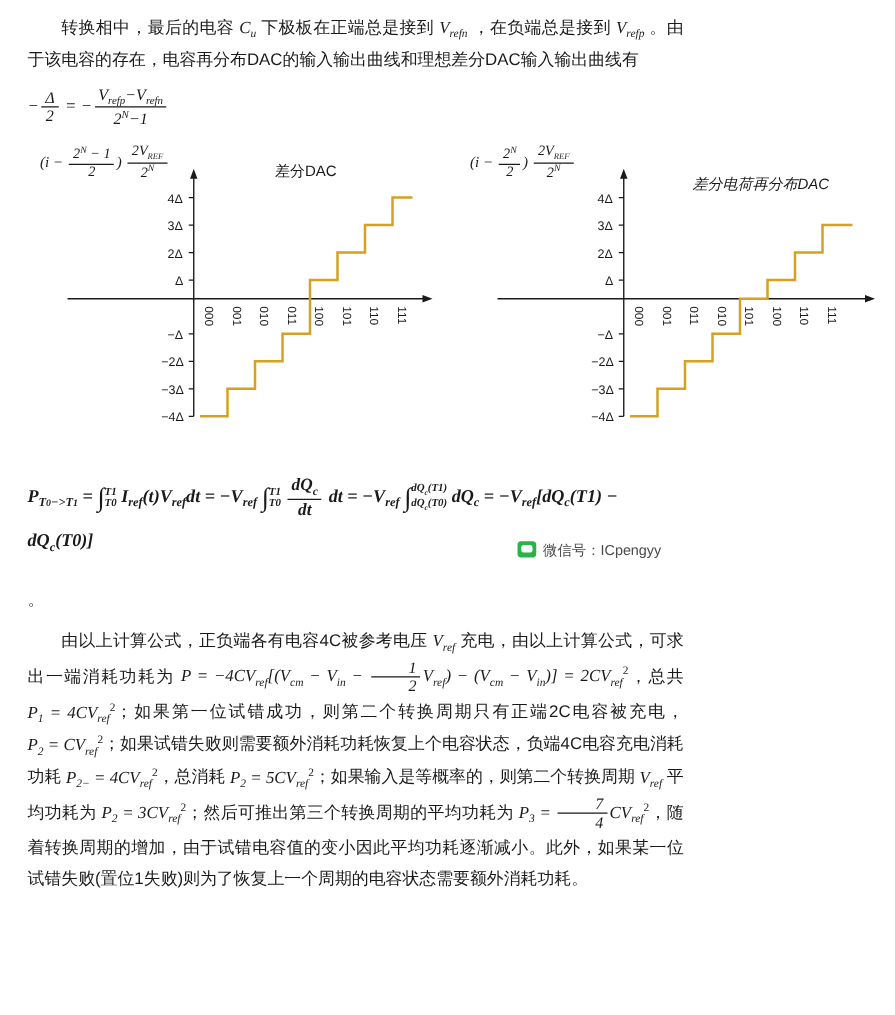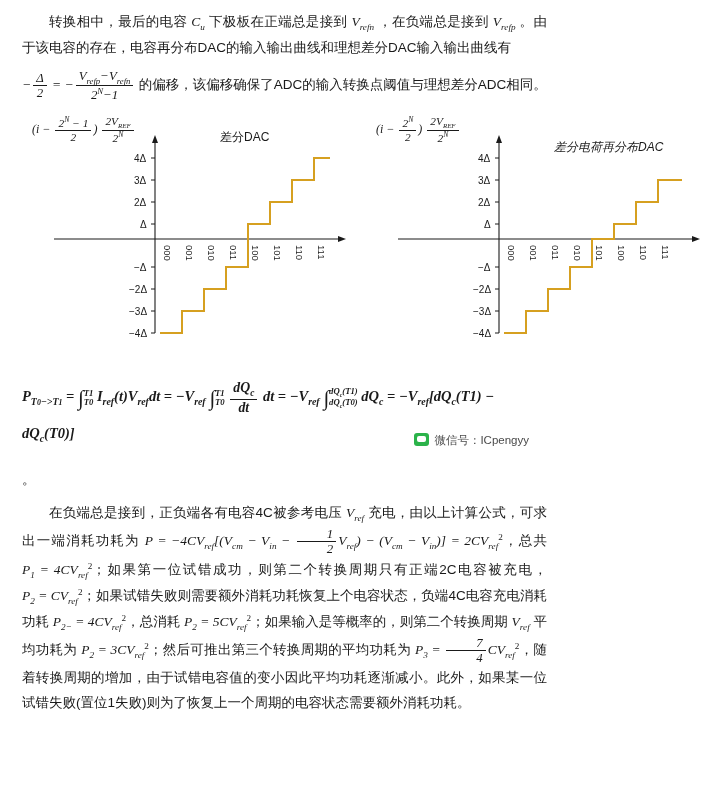--- a/index.html
+++ b/index.html
@@ -152,21 +152,20 @@
     <span class="math"><span>V</span><sub>refp</sub></span>
     <span>。由于该电容的存在，电容再分布DAC的输入输出曲线和理想差分DAC输入输出曲线有</span>
   </p>
 
   <p class="para noind">
     <span class="math">
       <span>−</span><span class="frac"><span class="num">Δ</span><span class="den">2</span></span>
       <span>=</span>
       <span>−</span><span class="frac"><span class="num"><span>V</span><sub>refp</sub><span>−</span><span>V</span><sub>refn</sub></span><span class="den"><span>2</span><sup>N</sup><span>−1</span></span></span>
     </span>
-    <span>的偏移，该偏移确保了ADC的输入转换点阈值与理想差分ADC相同。</span>
   </p>
 
   <div class="figwrap">
 
     <div class="fig left">
       <div class="fig-expr" style="left:2px; top:4px;">
         (<span class="math">i</span> −
         <span class="frac"><span class="num">2<sup>N</sup> − 1</span><span class="den">2</span></span>)
         <span class="frac"><span class="num">2V<sub style="font-size:.6em">REF</sub></span><span class="den">2<sup>N</sup></span></span>
       </div>
@@ -275,21 +274,21 @@
     <span class="intg">∫</span><span class="limits">T1<br>T0</span>
     I<sub>ref</sub>(t)V<sub>ref</sub>dt = −V<sub>ref</sub>
     <span class="intg">∫</span><span class="limits">T1<br>T0</span>
     <span class="frac"><span class="num">dQ<sub>c</sub></span><span class="den">dt</span></span> dt = −V<sub>ref</sub>
     <span class="intg">∫</span><span class="limits">dQ<sub>c</sub>(T1)<br>dQ<sub>c</sub>(T0)</span>
     dQ<sub>c</sub> = −V<sub>ref</sub>[dQ<sub>c</sub>(T1) − dQ<sub>c</sub>(T0)]
   </div>
   <p class="para noind" style="margin-top:-4px;">。</p>
 
   <p class="para">
-    <span>在负端总是接到，正负端各有电容4C被参考电压</span>
+    <span>由以上计算公式，正负端各有电容4C被参考电压</span>
     <span class="math">V<sub>ref</sub></span>
     <span>充电，由以上计算公式，可求出一端消耗功耗为</span>
     <span class="math">P = −4CV<sub>ref</sub>[(V<sub>cm</sub> − V<sub>in</sub> − <span class="frac"><span class="num">1</span><span class="den">2</span></span>V<sub>ref</sub>) − (V<sub>cm</sub> − V<sub>in</sub>)] = 2CV<sub>ref</sub><sup style="font-style:normal">2</sup></span><span>，总共</span>
     <span class="math">P<sub>1</sub> = 4CV<sub>ref</sub><sup style="font-style:normal">2</sup></span><span>；如果第一位试错成功，则第二个转换周期只有正端2C电容被充电，</span>
     <span class="math">P<sub>2</sub> = CV<sub>ref</sub><sup style="font-style:normal">2</sup></span><span>；如果试错失败则需要额外消耗功耗恢复上个电容状态，负端4C电容充电消耗功耗</span>
     <span class="math">P<sub>2−</sub> = 4CV<sub>ref</sub><sup style="font-style:normal">2</sup></span><span>，总消耗</span>
     <span class="math">P<sub>2</sub> = 5CV<sub>ref</sub><sup style="font-style:normal">2</sup></span><span>；如果输入是等概率的，则第二个转换周期</span>
     <span class="math">V<sub>ref</sub></span>
     <span>平均功耗为</span>
     <span class="math">P<sub>2</sub> = 3CV<sub>ref</sub><sup style="font-style:normal">2</sup></span><span>；然后可推出第三个转换周期的平均功耗为</span>

